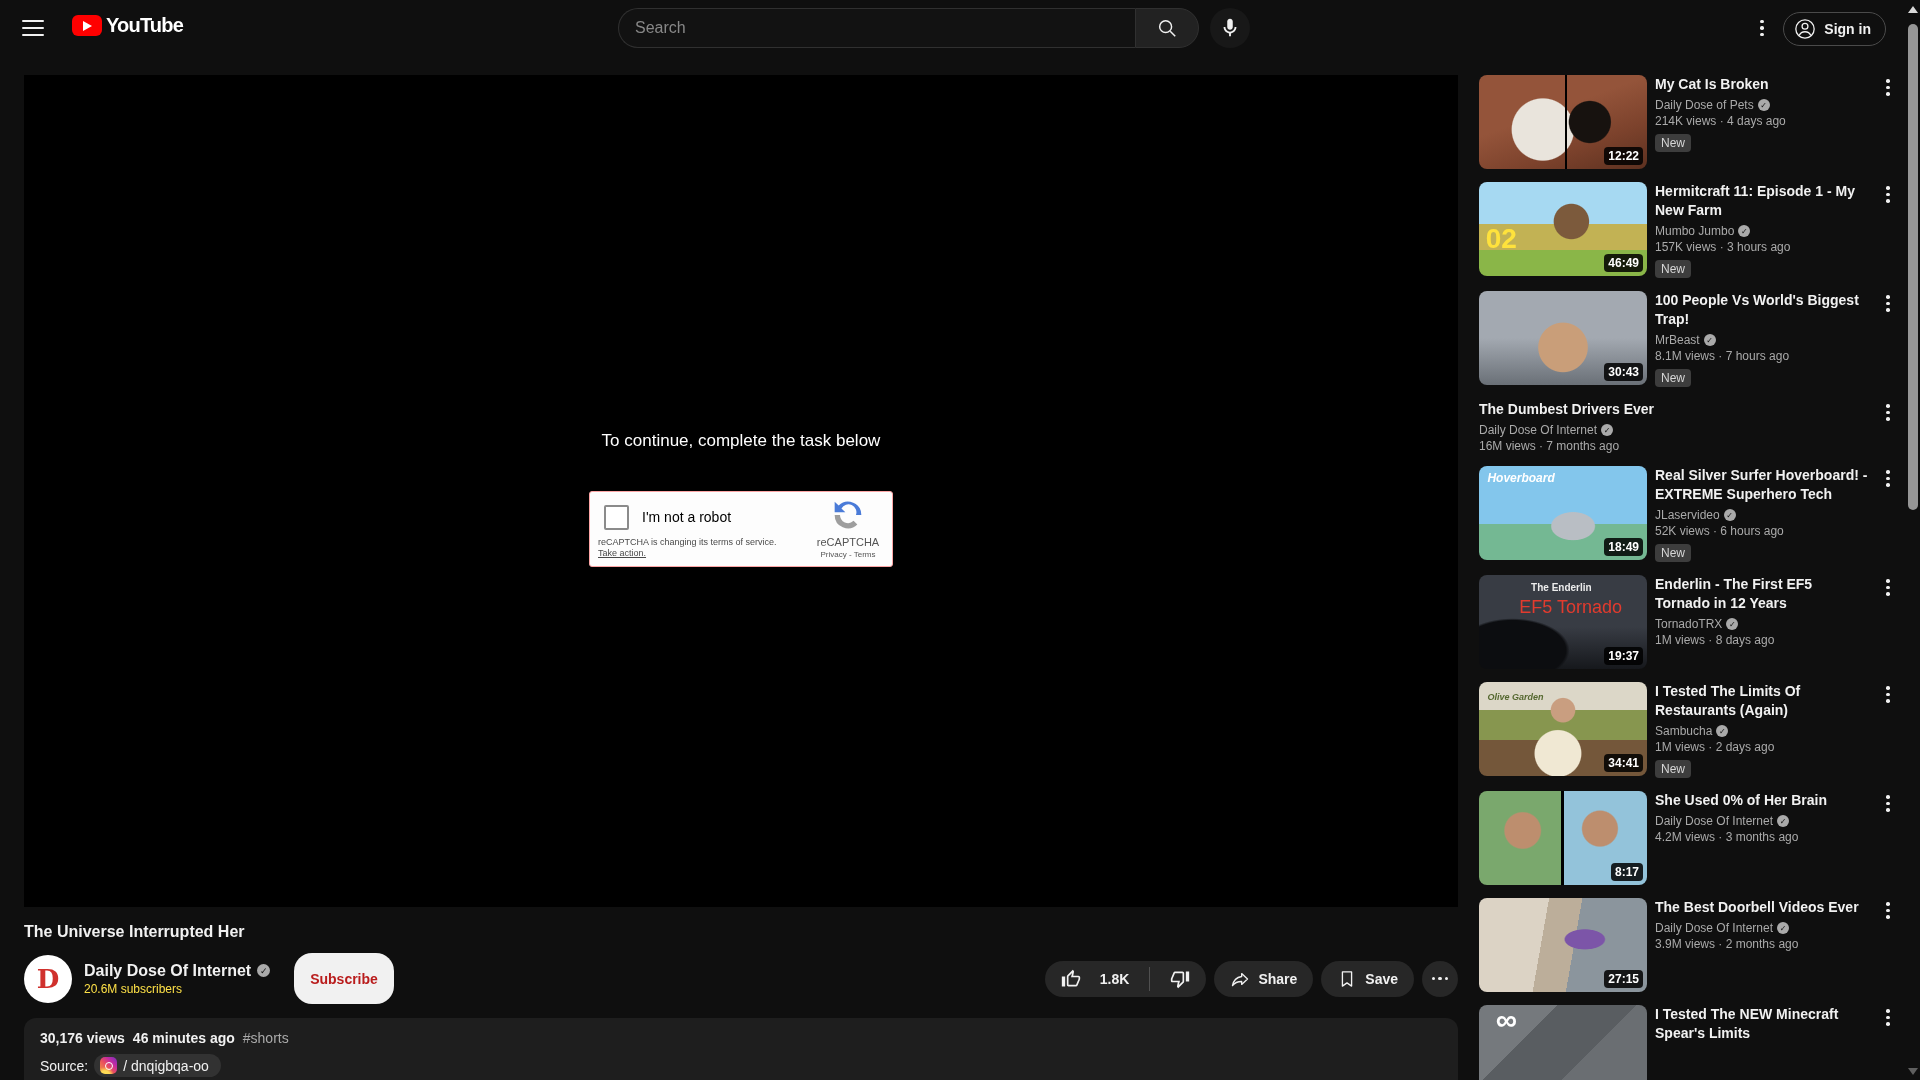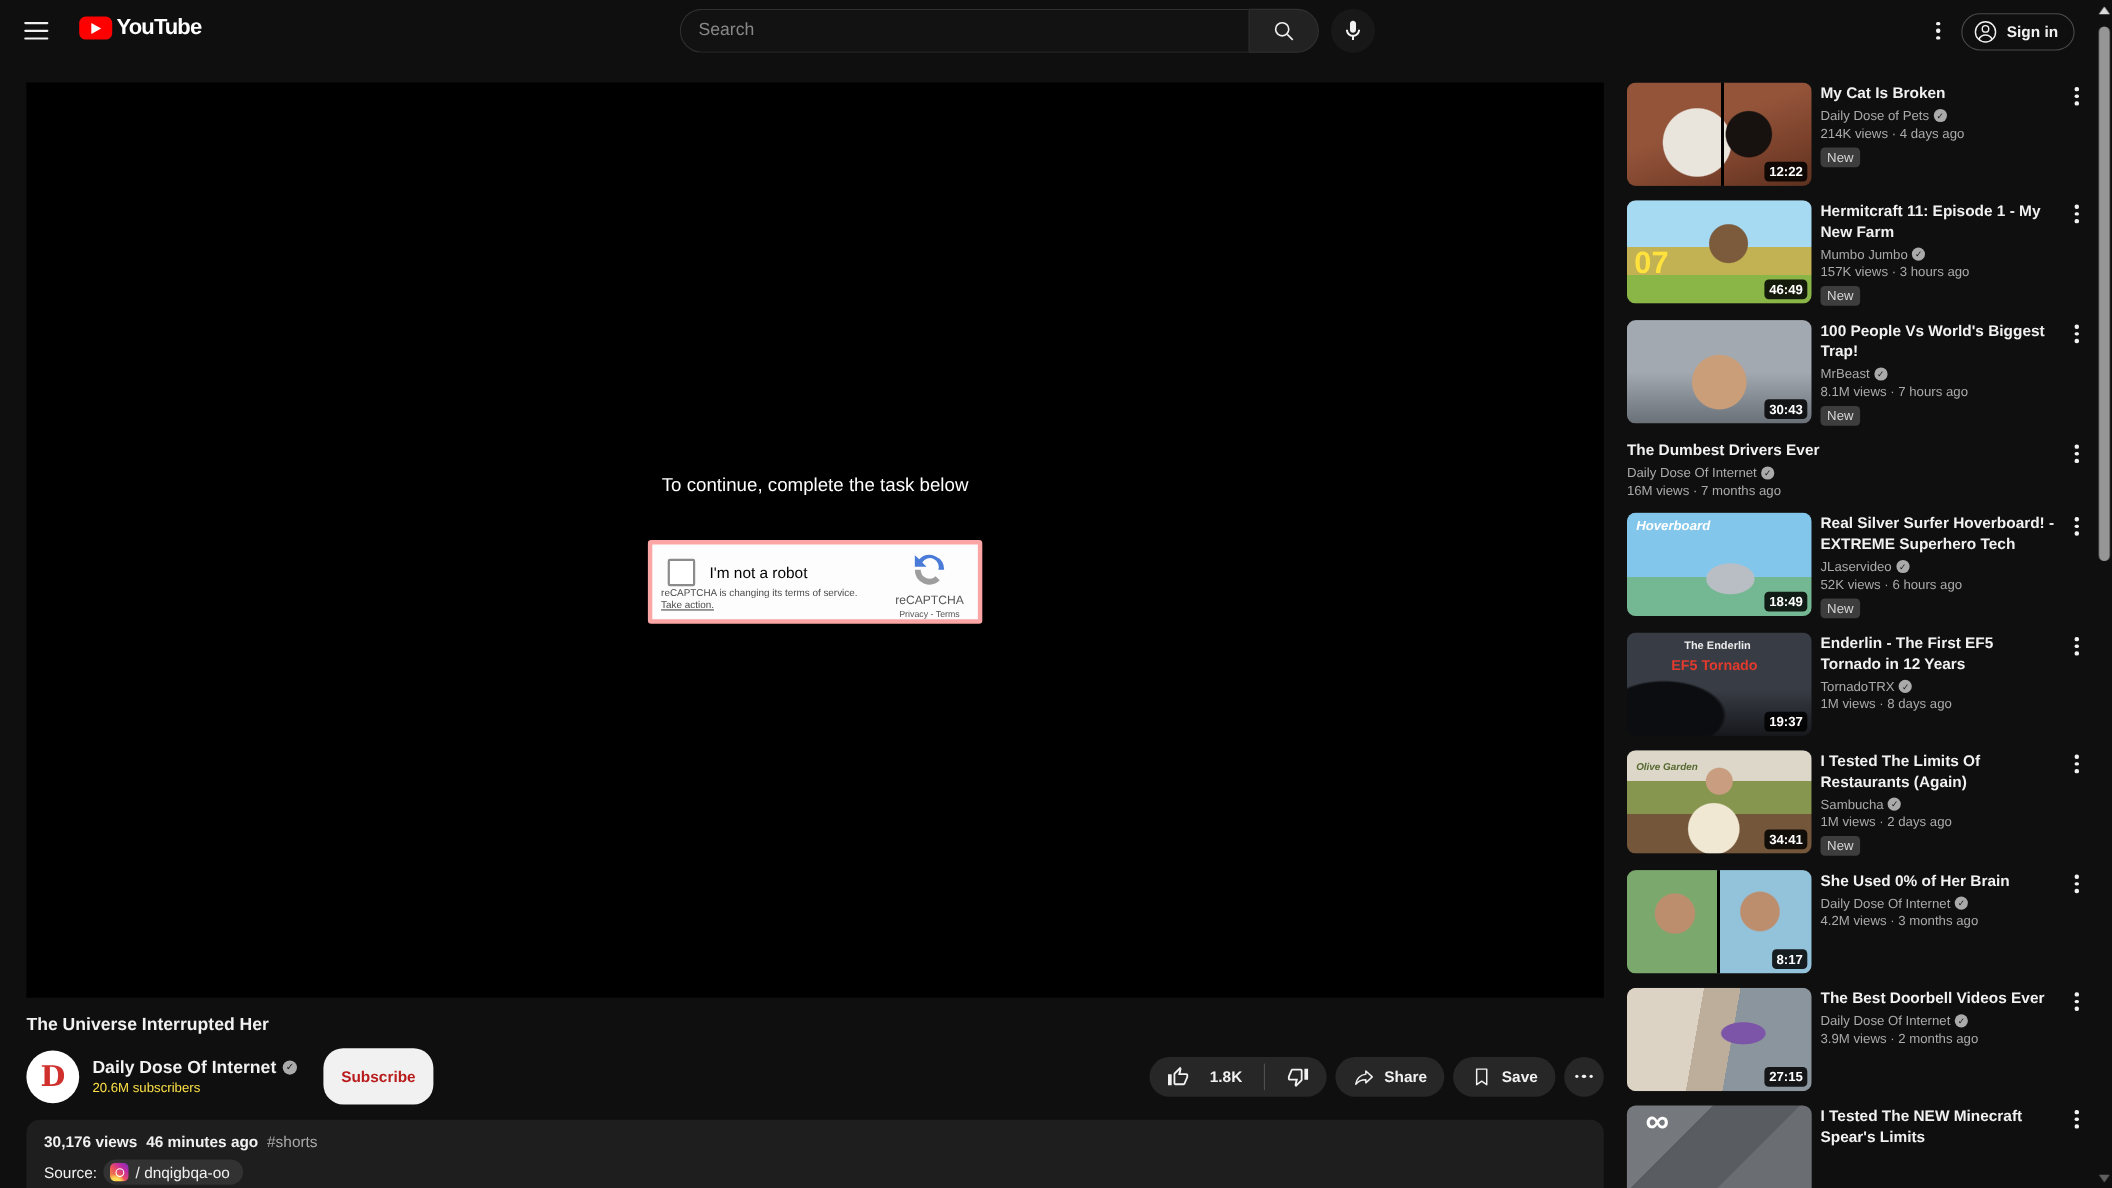--- a/index.html
+++ b/index.html
@@ -35,21 +35,21 @@
                 color:#f1f1f1; font-size:14px; font-weight:600; background:transparent; cursor:pointer; }
 
   
   .page { position:absolute; left:24px; top:75px; display:flex; gap:21px; }
   .primary { width:1434px; flex:none; }
 
   
   .player { position:relative; width:1434px; height:832px; background:#000; }
   .captcha-wrap { position:absolute; left:50%; top:356px; transform:translateX(-50%); text-align:center; }
   .player-msg { font-size:17px; color:#fff; }
-  .captcha { margin-top:40px; width:304px; height:76px; background:#fdfdfd; border:4px solid #fca5a5;
+  .captcha { margin-top:40px; width:304px; height:76px; background:#fdfdfd; border:1px solid #fca5a5;
              border-radius:3px; position:relative; text-align:left; }
   .cb { position:absolute; left:14px; top:13px; width:25px; height:25px; background:#fff;
         border:2px solid #8b8b8b; border-radius:2px; cursor:pointer; }
   .cb-label { position:absolute; left:52px; top:17px; font-size:14px; color:#000; }
   .captcha-notice { position:absolute; left:8px; bottom:6px; font-size:9px; color:#4a4a4a; line-height:1.3; }
   .captcha-notice .ta { text-decoration:underline; cursor:pointer; }
   .captcha-right { position:absolute; right:6px; top:7px; width:76px; text-align:center; color:#555; }
   .captcha-brand { font-size:11px; margin-top:1px; }
   .captcha-links { font-size:8px; margin-top:2px; }
   .captcha-links span { cursor:pointer; }
@@ -300,21 +300,21 @@
     <div class="kebab">
           <i></i>
           <i></i>
           <i></i>
         </div>
   </div>
 
   <div class="rel-item">
     <div class="thumb" style="background: radial-gradient(circle at 55% 42%, rgb(124, 90, 60) 0px, rgb(124, 90, 60) 16%, rgba(0, 0, 0, 0) 17%), linear-gradient(rgb(166, 217, 242) 0px, rgb(166, 217, 242) 45%, rgb(194, 178, 84) 45%, rgb(194, 178, 84) 72%, rgb(138, 182, 72) 72%);">
       <span class="duration">46:49</span>
-    <span class="thumb-txt" style="left: 4%; top: 46%; font-size: 28px; color: rgb(255, 226, 60); font-weight: 800;">07</span>
+    <span class="thumb-txt" style="left: 4%; top: 46%; font-size: 28px; color: rgb(255, 226, 60); font-weight: 800;">02</span>
         </div>
     <div class="rel-info">
       <div class="rel-title">Hermitcraft 11: Episode 1 - My New Farm</div>
       <div class="rel-channel">
         <span>Mumbo Jumbo</span>
         <span class="verified">✓</span>
       </div>
       <div class="rel-meta">157K views · 3 hours ago</div>
       <span class="new-badge">New</span>
     </div>
@@ -380,21 +380,21 @@
           <i></i>
           <i></i>
           <i></i>
         </div>
   </div>
 
   <div class="rel-item">
     <div class="thumb" style="background: radial-gradient(at 20% 80%, rgb(12, 13, 16) 0px, rgb(12, 13, 16) 28%, rgba(0, 0, 0, 0) 30%), linear-gradient(rgb(56, 60, 68) 0px, rgb(56, 60, 68) 55%, rgb(22, 24, 28));">
       <span class="duration">19:37</span>
     <span class="thumb-txt" style="left: 31%; top: 9%; font-size: 10px; color: rgb(236, 236, 236); font-weight: 700;">The Enderlin</span>
-          <span class="thumb-txt" style="left: 24%; top: 24%; font-size: 13px; color: rgb(226, 59, 46); font-weight: 700;">EF5 Tornado</span>
+          <span class="thumb-txt" style="left: 24%; top: 24%; font-size: 18px; color: rgb(226, 59, 46); font-weight: 400;">EF5 Tornado</span>
         </div>
     <div class="rel-info">
       <div class="rel-title">Enderlin - The First EF5 Tornado in 12 Years</div>
       <div class="rel-channel">
         <span>TornadoTRX</span>
         <span class="verified">✓</span>
       </div>
       <div class="rel-meta">1M views · 8 days ago</div>
 
     </div>

